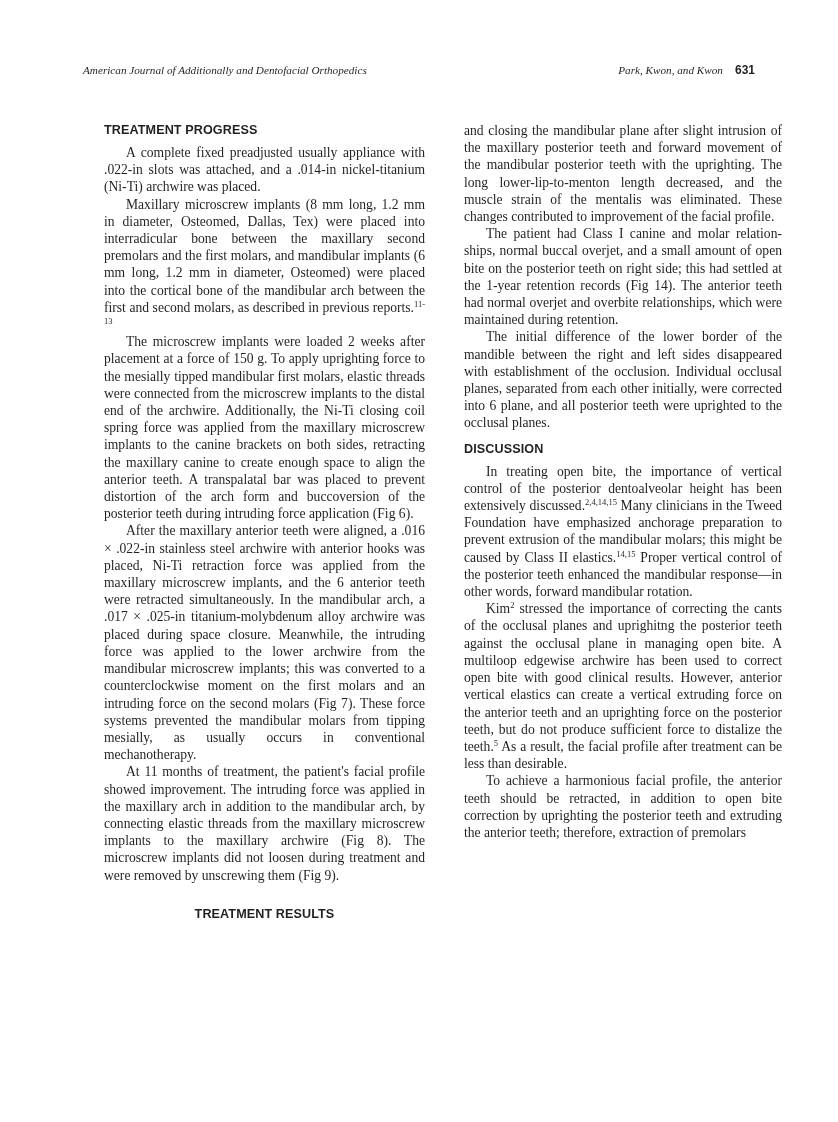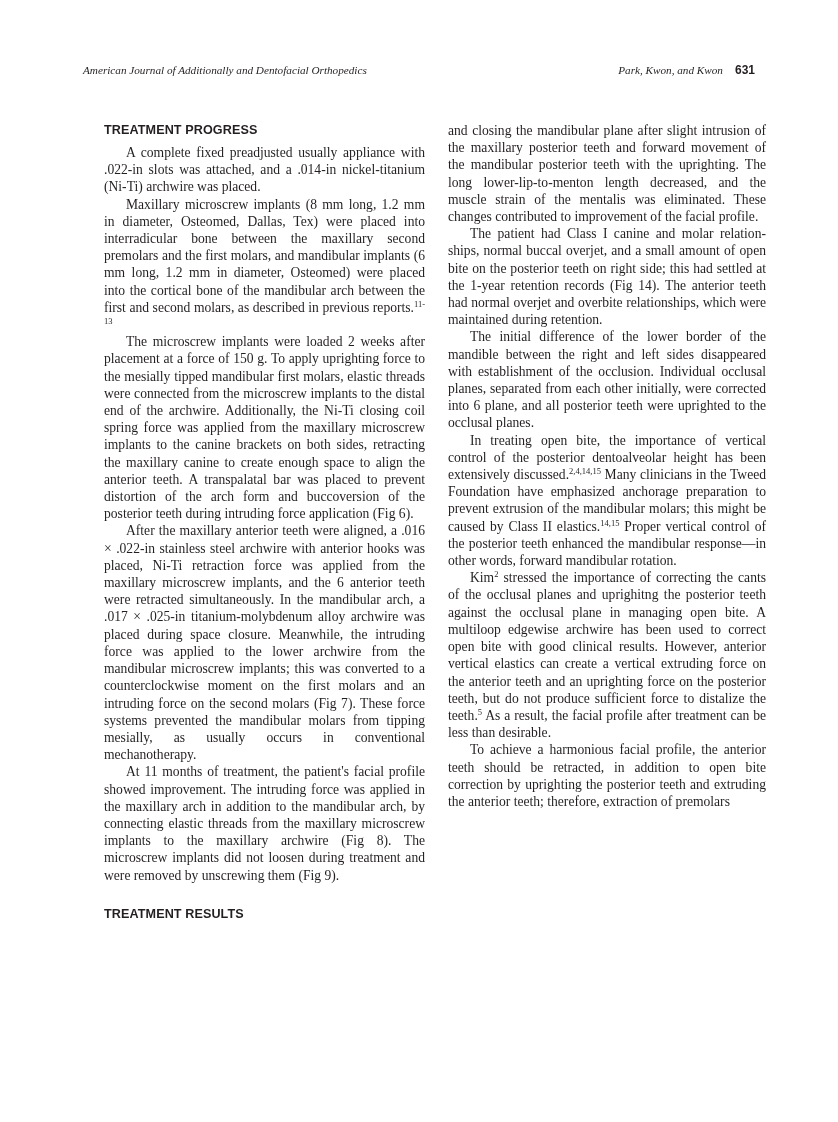--- a/index.html
+++ b/index.html
@@ -42,31 +42,31 @@
       position: absolute;
       top: 122px;
       width: 321px;
       font-family: "Liberation Serif", serif;
       font-size: 13.6px;
       line-height: 17.2px;
       text-align: justify;
       hyphens: manual;
     }
     .col-left { left: 83px; margin-left: 21px; }
-    .col-right { left: 448px; width: 318px; }
+    .col-right { left: 464px; width: 318px; }
     .section-heading {
       font-family: "Liberation Sans", sans-serif;
       font-weight: bold;
       font-size: 12.6px;
       line-height: 17px;
       margin: 0 0 5px 0;
       letter-spacing: 0.1px;
       text-align: left;
     }
-    .section-heading.spaced { margin-top: 22px; }
+    .section-heading.spaced { margin-top: 22px; text-align: center; }
     .section-heading.spaced-small { margin-top: 9px; }
     p {
       margin: 0;
       text-indent: 22px;
     }
     p.noindent { text-indent: 0; }
     sup {
       font-size: 8.5px;
       line-height: 0;
       vertical-align: 5px;
@@ -93,16 +93,17 @@
   <p>At 11 months of treatment, the patient's facial profile showed improvement. The intruding force was applied in the maxillary arch in addition to the man­dibular arch, by connecting elastic threads from the maxillary microscrew implants to the maxillary arch­wire (Fig 8). The microscrew implants did not loosen during treatment and were removed by unscrewing them (Fig 9).</p>
 
   <h2 class="section-heading spaced">TREATMENT RESULTS</h2>
 </div>
 
 <div class="col col-right">
   <p class="noindent">and closing the mandibular plane after slight intrusion of the maxillary posterior teeth and forward movement of the mandibular posterior teeth with the uprighting. The long lower-lip-to-menton length decreased, and the muscle strain of the mentalis was eliminated. These changes contributed to improvement of the facial pro­file.</p>
   <p>The patient had Class I canine and molar relation­ships, normal buccal overjet, and a small amount of open bite on the posterior teeth on right side; this had settled at the 1-year retention records (Fig 14). The anterior teeth had normal overjet and overbite relation­ships, which were maintained during retention.</p>
   <p>The initial difference of the lower border of the mandible between the right and left sides disappeared with establishment of the occlusion. Individual occlusal planes, separated from each other initially, were cor­rected into 6 plane, and all posterior teeth were up­righted to the occlusal planes.</p>
 
+  <h2 class="section-heading spaced-small">DISCUSSION</h2>
   <p><span>In treating open bite, the importance of vertical control of the posterior dentoalveolar height has been extensively discussed.</span><sup>2,4,14,15</sup><span> Many clinicians in the Tweed Foundation have emphasized anchorage prepa­ration to prevent extrusion of the mandibular molars; this might be caused by Class II elastics.</span><sup>14,15</sup><span> Proper vertical control of the posterior teeth enhanced the mandibular response—in other words, forward mandib­ular rotation.</span></p>
   <p><span>Kim</span><sup>2</sup><span> stressed the importance of correcting the cants of the occlusal planes and uprighitng the posterior teeth against the occlusal plane in managing open bite. A multiloop edgewise archwire has been used to correct open bite with good clinical results. However, anterior vertical elastics can create a vertical extruding force on the anterior teeth and an uprighting force on the posterior teeth, but do not produce sufficient force to distalize the teeth.</span><sup>5</sup><span> As a result, the facial profile after treatment can be less than desirable.</span></p>
   <p>To achieve a harmonious facial profile, the anterior teeth should be retracted, in addition to open bite correction by uprighting the posterior teeth and extrud­ing the anterior teeth; therefore, extraction of premolars</p>
 </div>
 
 </body></html>

